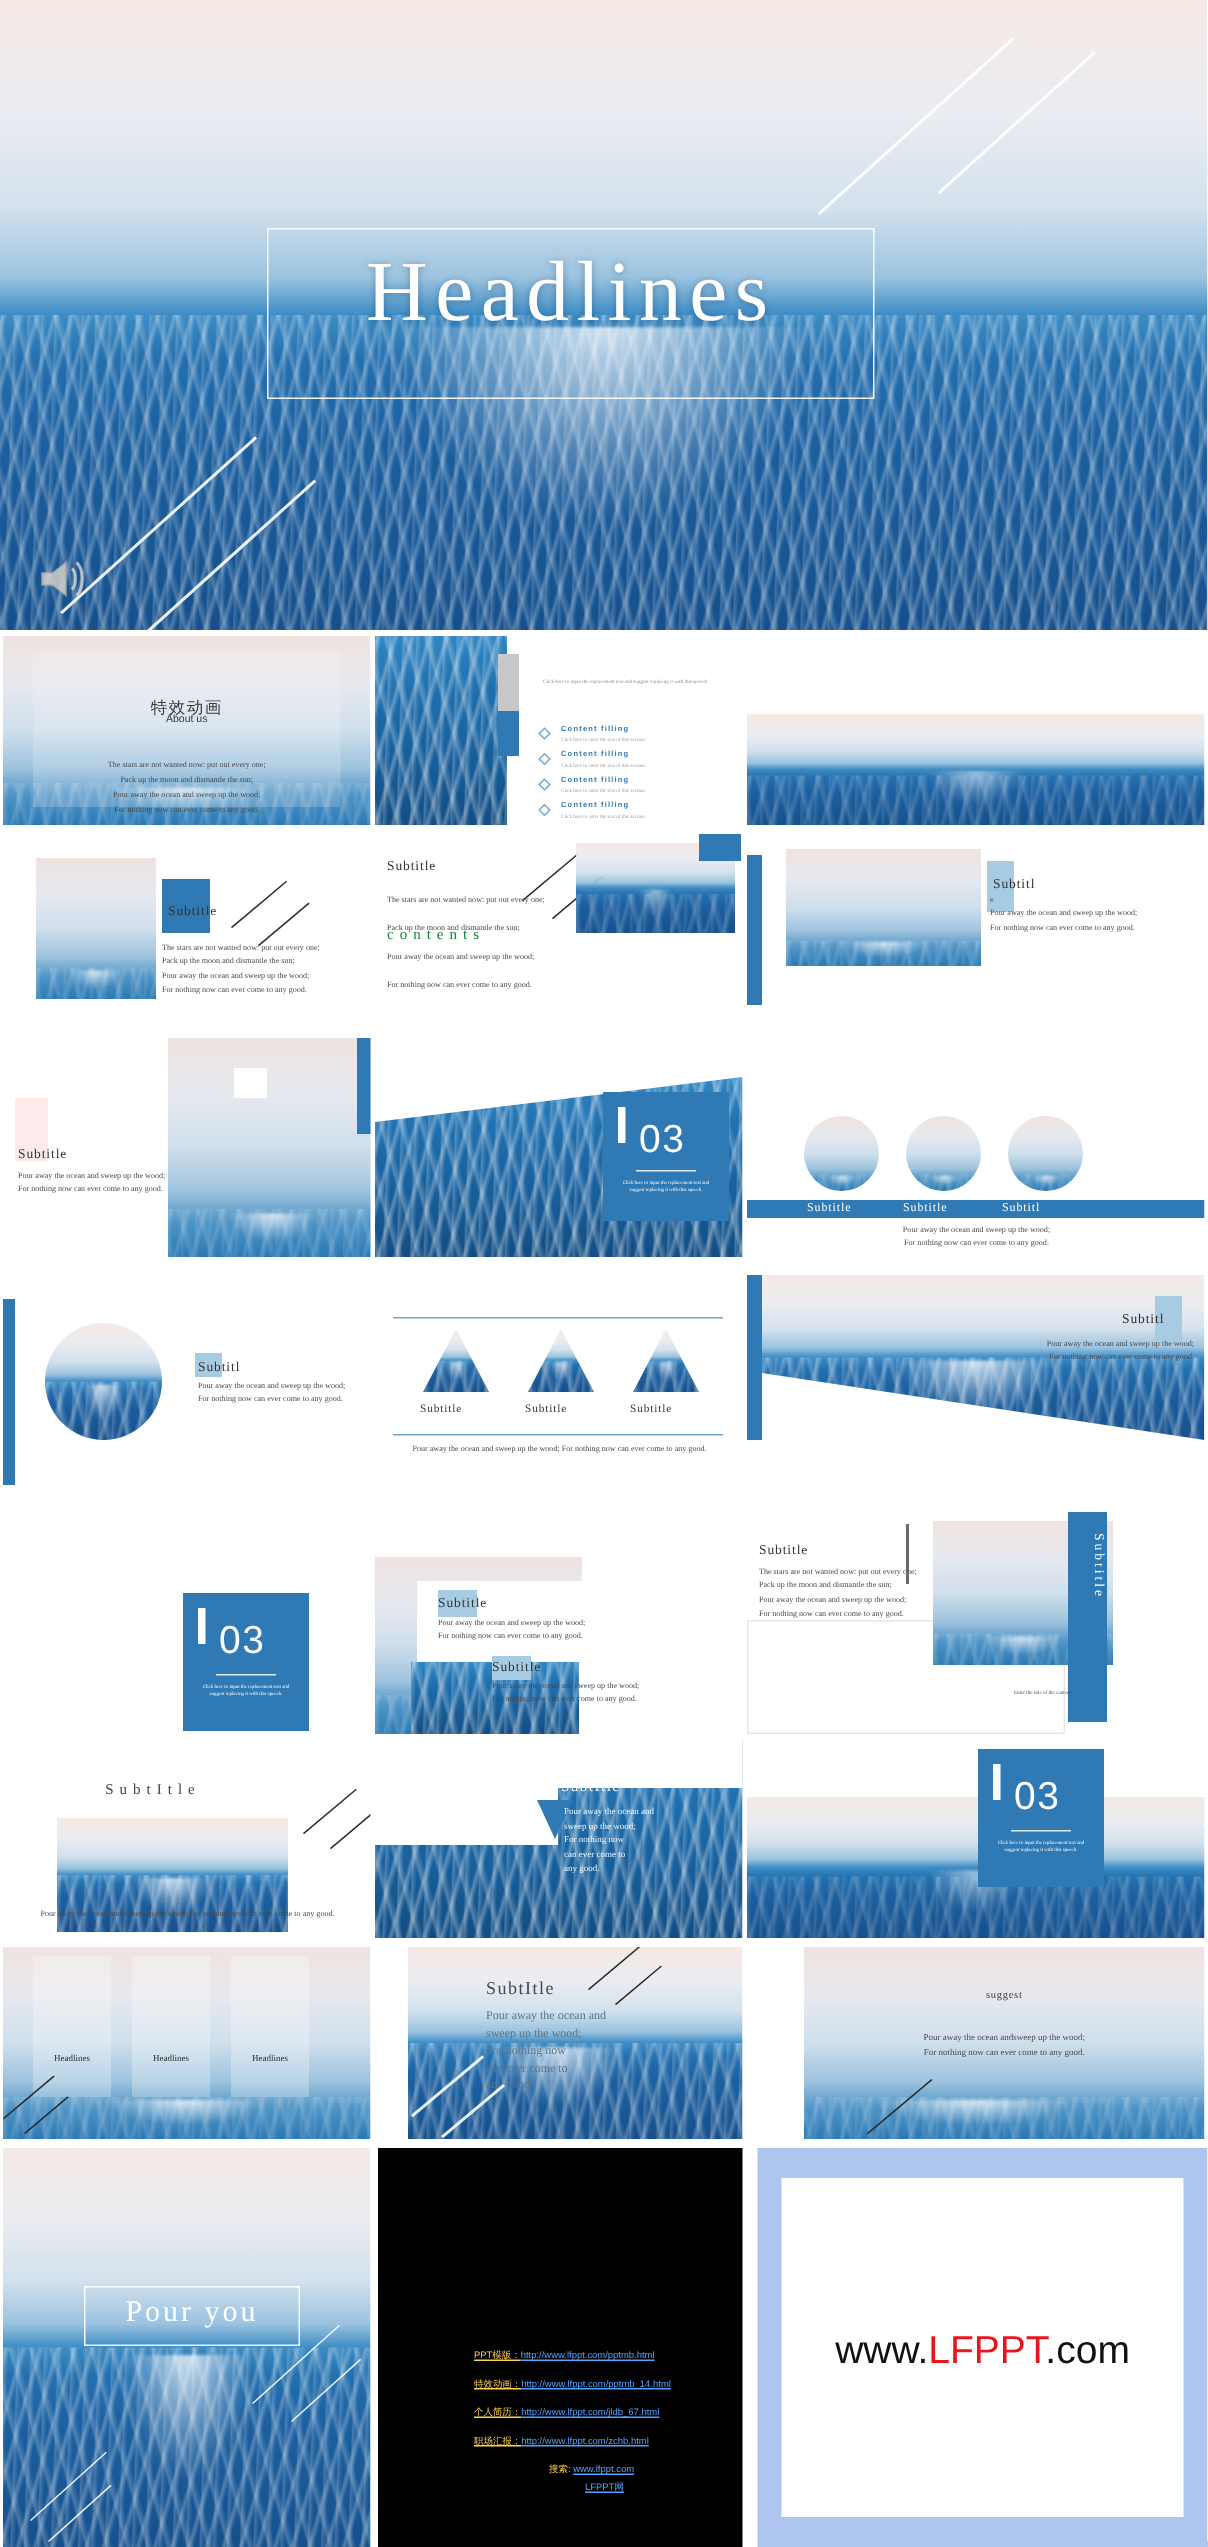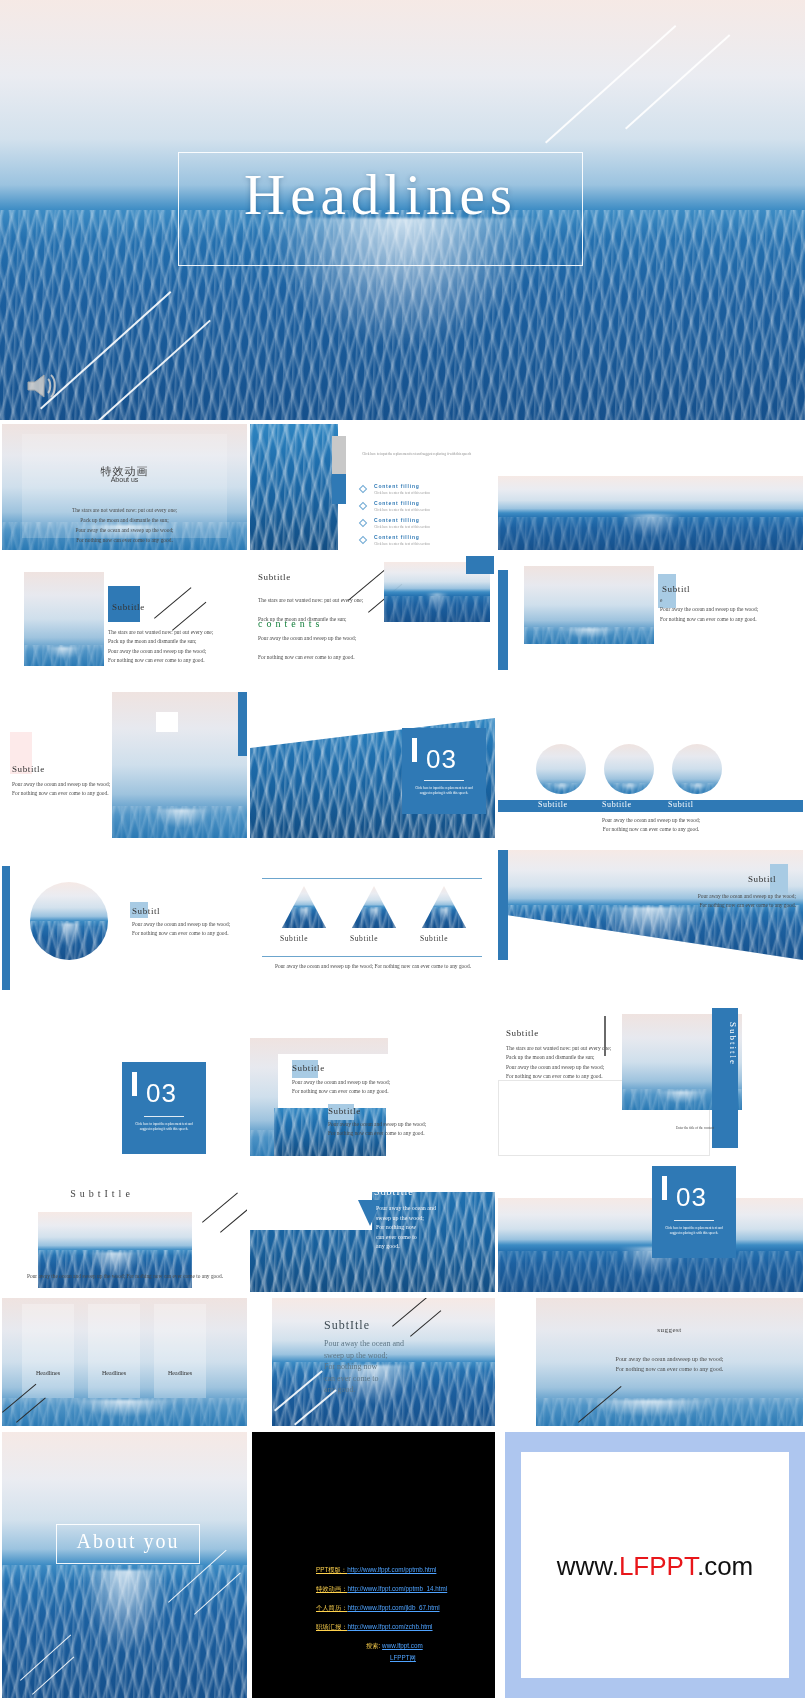--- a/index.html
+++ b/index.html
@@ -366,21 +366,21 @@
   <div style="position:absolute;left:0;top:0;width:38px;height:128px;background:#fff;"></div>
   <div class="txt" style="left:38px;top:28px;width:267px;text-align:center;font-size:7px;color:#3a3a3a;letter-spacing:.5px;">suggest</div>
   <div class="txt body" style="left:38px;top:56px;width:267px;text-align:center;font-size:6px;">Pour away the ocean andsweep up the wood;</div>
   <div class="txt body" style="left:38px;top:66px;width:267px;text-align:center;font-size:6px;">For nothing now can ever come to any good.</div>
   <div class="dlineb" style="left:80px;top:124px;width:56px;height:1px;transform:rotate(-40deg);"></div>
 </div>
 
 <div class="slide" style="left:2px;top:1432px;width:245px;height:266px;">
   <div class="ocean" style="inset:0"></div>
   <div style="position:absolute;left:54px;top:92px;width:144px;height:40px;border:1.3px solid rgba(255,255,255,0.92);"></div>
-  <div class="txt" style="left:54px;top:98px;width:144px;text-align:center;font-size:20px;color:#fff;letter-spacing:2px;">About  you</div>
+  <div class="txt" style="left:54px;top:98px;width:144px;text-align:center;font-size:20px;color:#fff;letter-spacing:2px;">Pour  you</div>
   <div class="dline" style="left:166px;top:170px;width:78px;height:1.4px;transform:rotate(-42deg);"></div>
   <div class="dline" style="left:192px;top:182px;width:62px;height:1.4px;transform:rotate(-42deg);"></div>
   <div class="dline" style="left:18px;top:248px;width:68px;height:1.4px;transform:rotate(-42deg);"></div>
   <div class="dline" style="left:30px;top:262px;width:56px;height:1.4px;transform:rotate(-42deg);"></div>
 </div>
 
 <div id="linkpanel">
   <div class="row" style="left:64px;top:134px;">
     <span class="lbl">PPT模版：</span><span class="url">http://www.lfppt.com/pptmb.html</span>
   </div>

